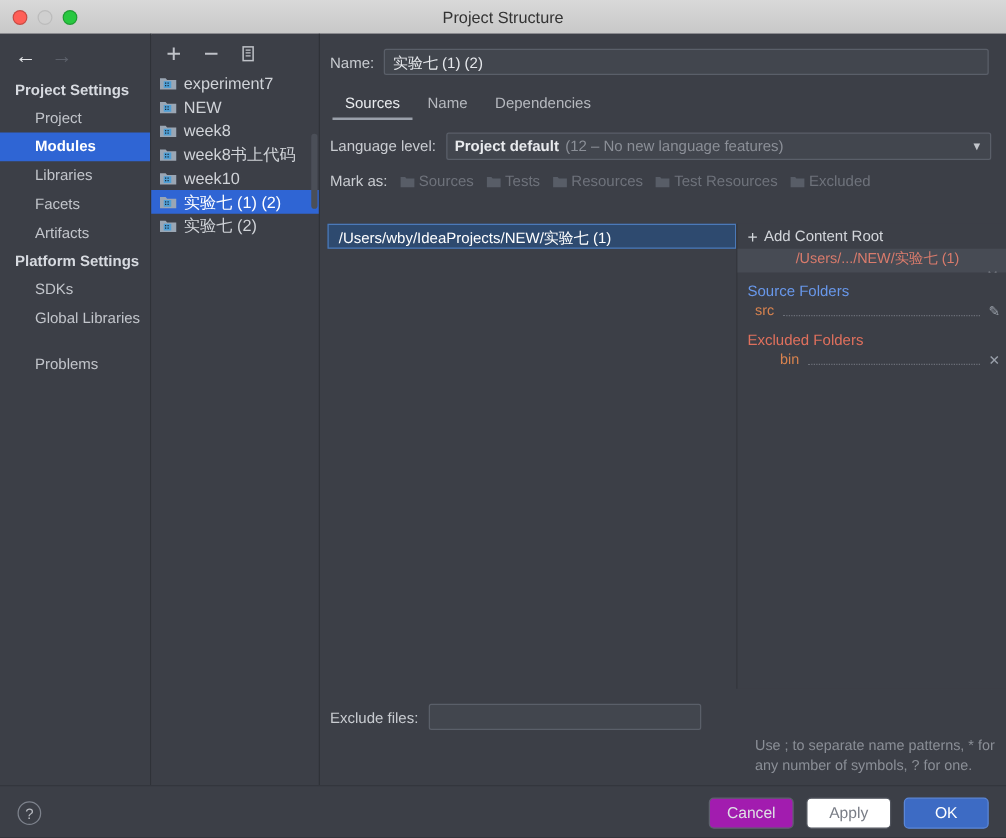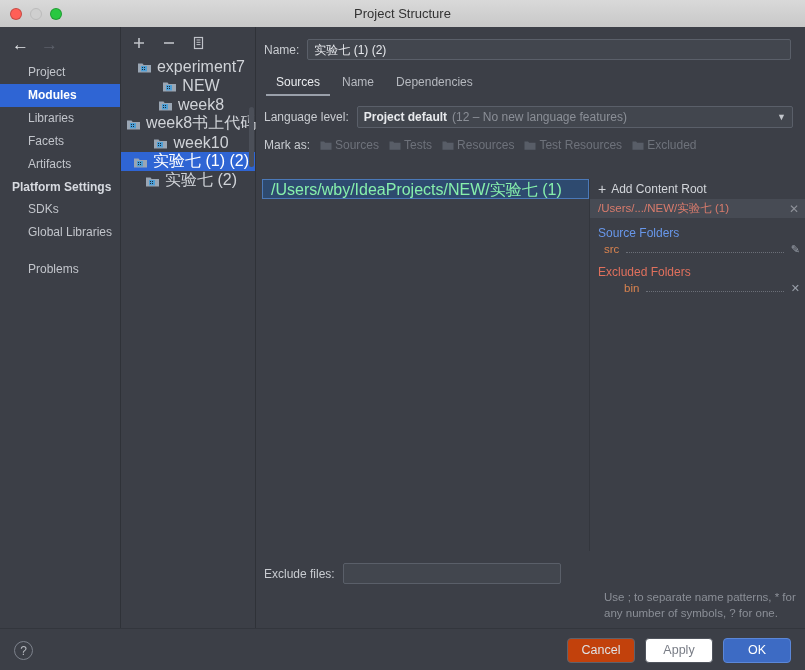--- a/index.html
+++ b/index.html
@@ -121,23 +121,22 @@
   }
   .tbicon svg { display: block; }
 
   .mod-row {
     display: flex;
     align-items: center;
     gap: 5px;
     height: 19px;
     padding-left: 6px;
     white-space: nowrap;
-    font-size: 16px;
+    font-size: 13px;
     color: #d0d3d8;
-    justify-content: center;
   }
   .mod-row.selected {
     background: #2f65d4;
     color: #ffffff;
   }
   .mod-icon {
     width: 15px; height: 13px;
     flex: 0 0 auto;
   }
 
@@ -249,22 +248,22 @@
   }
   .roots-left {
     position: absolute;
     left: 6px; top: 0;
     width: 327px; height: 372px;
   }
   .root-row {
     height: 20px;
     line-height: 20px;
     padding-left: 8px;
-    font-size: 16px;
-    color: #86efac;
+    font-size: 12px;
+    color: #ffffff;
     background: #2e4a6f;
     border: 1px solid #4b79b8;
     box-sizing: border-box;
     white-space: nowrap;
     overflow: hidden;
   }
 
   .roots-right {
     position: absolute;
     left: 333px; top: 0;
@@ -286,20 +285,21 @@
   .root-head {
     display: flex;
     align-items: center;
     height: 19px;
     padding-left: 8px;
     background: #474b54;
     color: #d97b6c;
     font-size: 11.5px;
     white-space: nowrap;
     overflow: hidden;
+    flex-direction: column;
   }
   .root-head .x {
     margin-left: auto;
     color: #8e9199;
     padding-right: 7px;
     font-size: 12px;
   }
 
   .grp-title {
     font-weight: normal;
@@ -378,21 +378,21 @@
     margin-left: auto;
     margin-right: 14px;
     display: flex;
     gap: 10px;
   }
   .btn {
     min-width: 68px;
     height: 25px;
     border-radius: 4px;
     border: 1px solid #5d626c;
-    background: #c2410c;
+    background: #a21caf;
     color: #dfe1e5;
     font-size: 12.5px;
     line-height: 23px;
     text-align: center;
     box-sizing: border-box;
     padding: 0 10px;
   }
   .btn.disabled { color: #797d86; border-color: #51555e; background: #ffffff; }
   .btn.primary {
     background: #3d6bc4;
@@ -421,20 +421,21 @@
     </div>
     <div class="title-text">Project Structure</div>
   </div>
 
   <div class="sidebar">
     <div class="navbtns">
       <span class="arrow">←</span>
       <span class="arrow disabled">→</span>
     </div>
 
+    <div class="side-group">Project Settings</div>
     <div class="side-item">Project</div>
     <div class="side-item selected">Modules</div>
     <div class="side-item">Libraries</div>
     <div class="side-item">Facets</div>
     <div class="side-item">Artifacts</div>
 
     <div class="side-group">Platform Settings</div>
     <div class="side-item">SDKs</div>
     <div class="side-item">Global Libraries</div>
 

